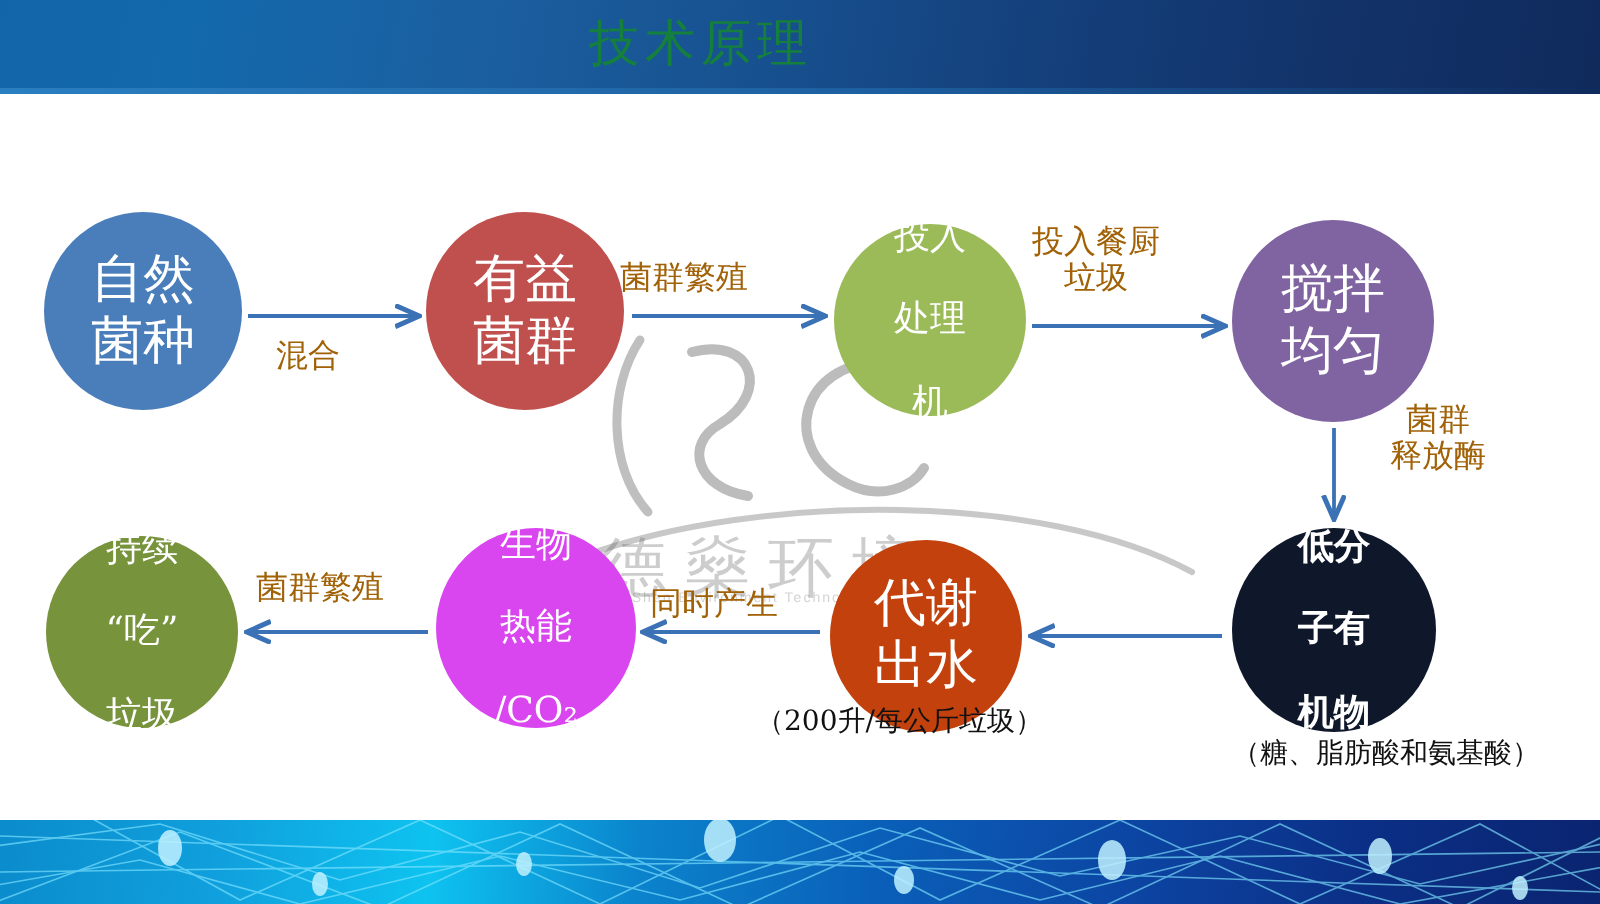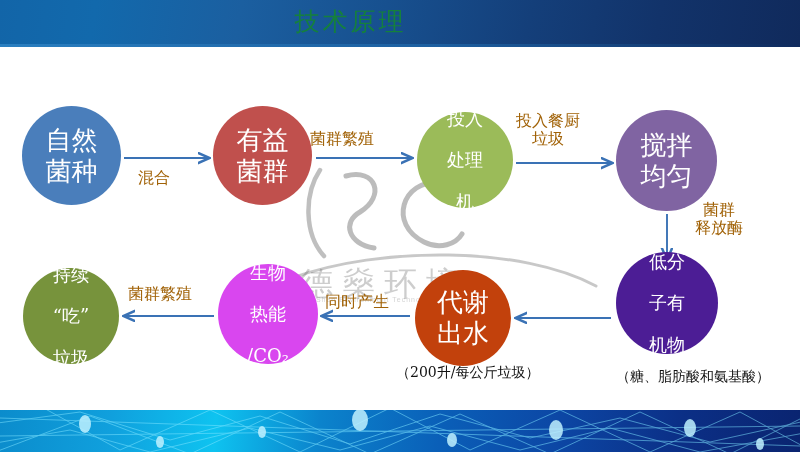--- a/index.html
+++ b/index.html
@@ -173,21 +173,21 @@
       </div>
       <div class="node small-text" style="left: 417px; top: 112px; width: 96px; height: 96px; background: rgb(155, 187, 89);">
         <span class="ln">投入</span>
         <span class="ln">处理</span>
         <span class="ln">机</span>
       </div>
       <div class="node" style="left: 616px; top: 110px; width: 101px; height: 101px; background: rgb(128, 100, 162);">
         <span class="ln">搅拌</span>
         <span class="ln">均匀</span>
       </div>
-      <div class="node small-text" style="left: 616px; top: 252px; width: 102px; height: 102px; background: #4c1d95;">
+      <div class="node small-text" style="left: 616px; top: 264px; width: 102px; height: 102px; background: #0f172a; font-weight: bold;">
         <span class="ln">低分</span>
         <span class="ln">子有</span>
         <span class="ln">机物</span>
       </div>
       <div class="node" style="left: 415px; top: 270px; width: 96px; height: 96px; background: #c2410c;">
         <span class="ln">代谢</span>
         <span class="ln">出水</span>
       </div>
       <div class="node small-text" style="left: 218px; top: 264px; width: 100px; height: 100px; background: #d946ef;">
         <span class="ln">生物</span>
@@ -218,21 +218,21 @@
       </div>
       <div class="edge-label" style="left: 325px; top: 293px;">
         <div>同时产生</div>
       </div>
       <div class="edge-label" style="left: 128px; top: 285px;">
         <div>菌群繁殖</div>
       </div>
     </div>
 
   <div id="caption-layer">
-      <div class="caption" style="left: 378px; top: 364px; margin-left: 18px;">（200升/每公斤垃圾）</div>
+      <div class="caption" style="left: 378px; top: 352px;">（200升/每公斤垃圾）</div>
       <div class="caption" style="left: 588px; top: 368px; margin-left: 28px;">（糖、脂肪酸和氨基酸）</div>
     </div>
 
   <div id="bottom-band">
     <svg width="800" height="42">
       <g stroke="#7fe4ff" stroke-width="0.8" opacity="0.65" fill="none">
         <path d="M-10 14 L80 2 L170 30 L260 6 L350 34 L440 4 L530 28 L620 8 L710 32 L810 10"></path>
         <path d="M-10 34 L70 20 L150 42 L250 18 L340 40 L430 16 L520 40 L610 18 L700 42 L810 22"></path>
         <path d="M40 -4 L120 40 L210 0 L300 42 L390 -2 L470 40 L560 0 L650 42 L740 2 L810 40"></path>
         <path d="M-10 44 L90 6 L190 44 L280 2 L370 44 L460 4 L550 44 L640 2 L730 44 L810 4"></path>

